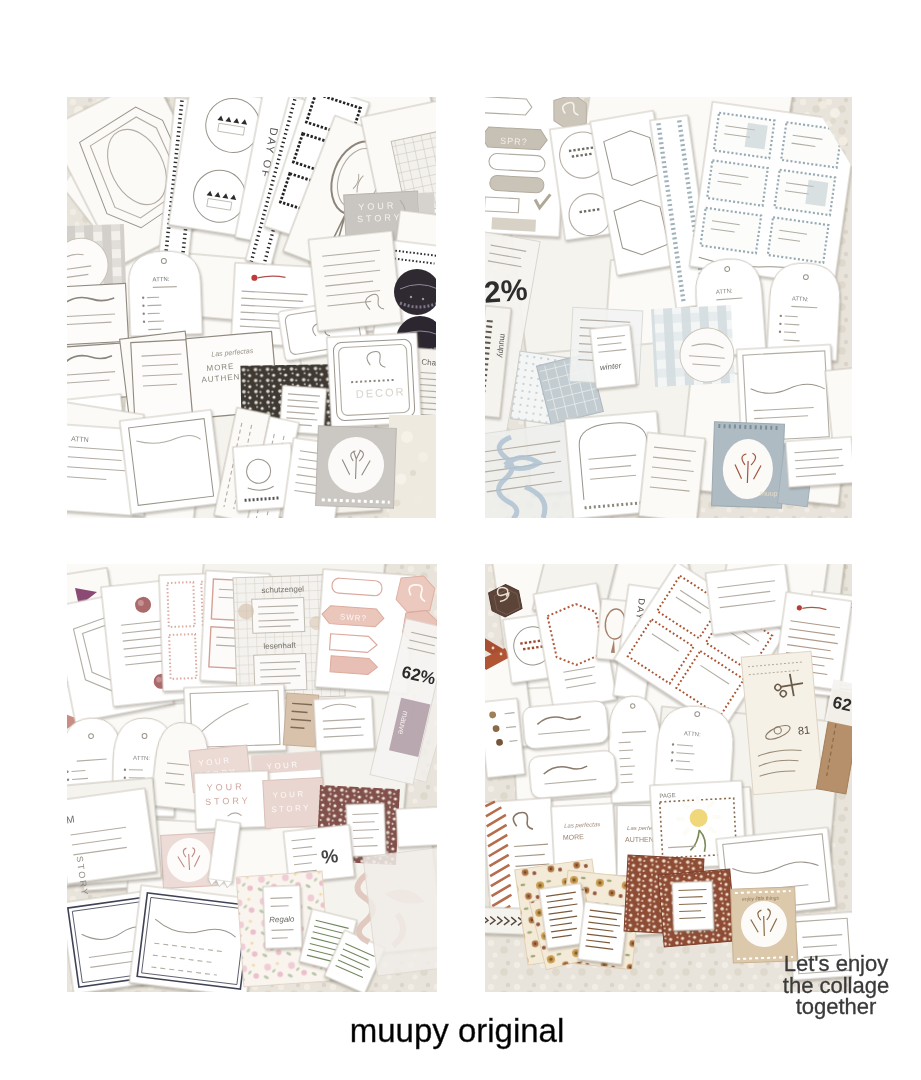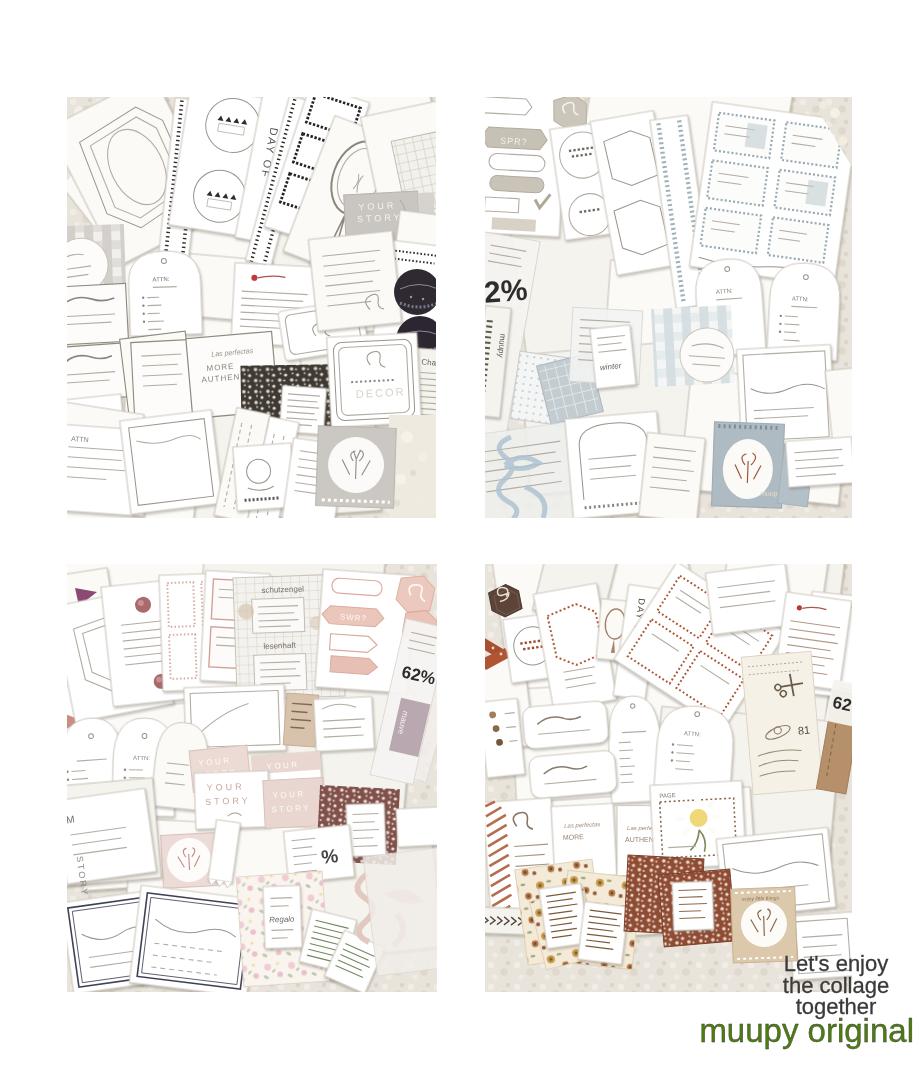--- a/index.html
+++ b/index.html
@@ -976,15 +976,15 @@
 
 <g transform="rotate(-2 279 362)">
   <rect x="247" y="324" width="64" height="74" fill="#dcc8ab" stroke="#c8b292"></rect>
   <path d="M251 328 h56 M251 394 h56" stroke="#fff" stroke-width="2" stroke-dasharray="3 3"></path>
   <circle cx="279" cy="360" r="23" fill="#fcfbf8"></circle>
   <path d="M279 372 v-20 M273 368 l-7 -13 M285 368 l7 -13 M276 356 q-6 -8 1 -10 M282 356 q7 -8 1 -11" stroke="#8a6a4a" stroke-width="1.2" fill="none"></path>
   <text x="258" y="336" font-size="5" fill="#8a7558" font-family="Liberation Serif,serif" font-style="italic">enjoy little things</text>
 </g>
 </svg>
 
-<div style="position:absolute;left:0;top:1012px;width:914px;text-align:right;font-size:33px;color:#4d7c0f;font-weight:500;-webkit-text-stroke:0.4px #3e3e3e;">muupy original</div>
+<div style="position:absolute;left:0;top:1012px;width:914px;text-align:center;font-size:33px;color:#000000;font-weight:500;-webkit-text-stroke:0.4px #3e3e3e;">muupy original</div>
 
 <div style="position:absolute;left:736px;top:953px;width:200px;text-align:center;font-size:22px;line-height:21.5px;color:#3a3a3a;-webkit-text-stroke:0.3px #3a3a3a;">Let's enjoy<br>the collage<br>together</div>
 
 </body></html>

